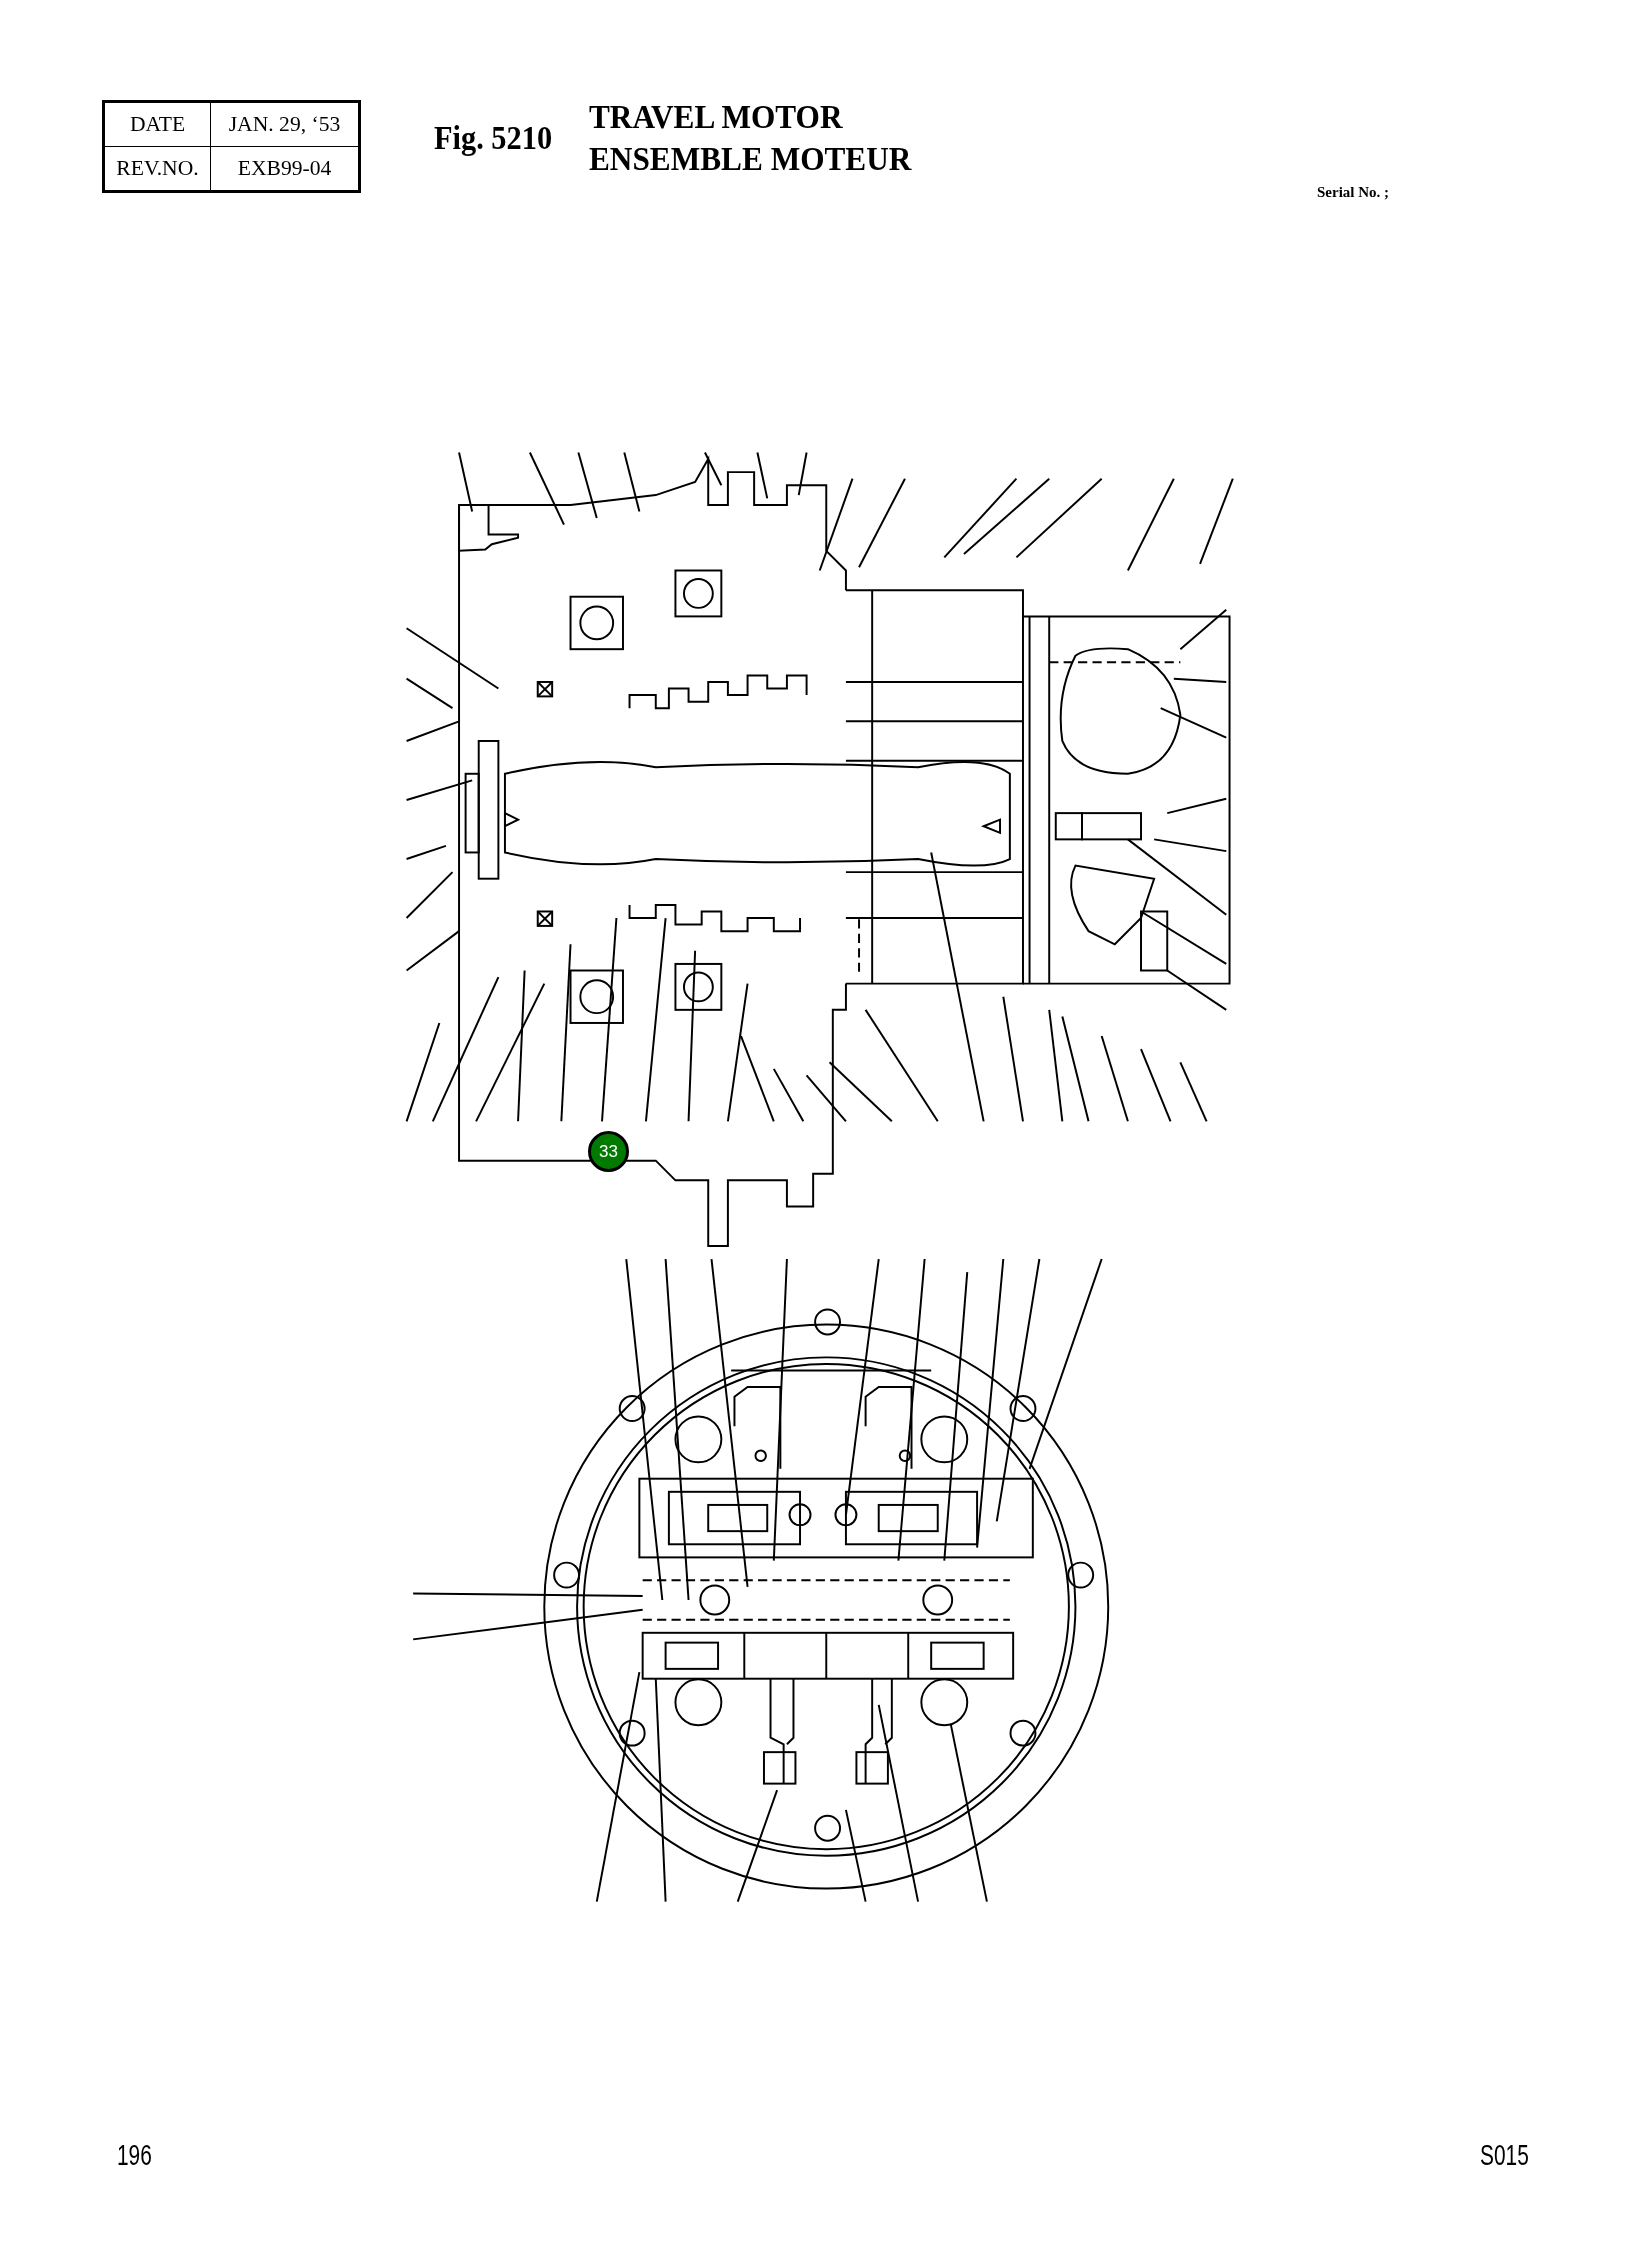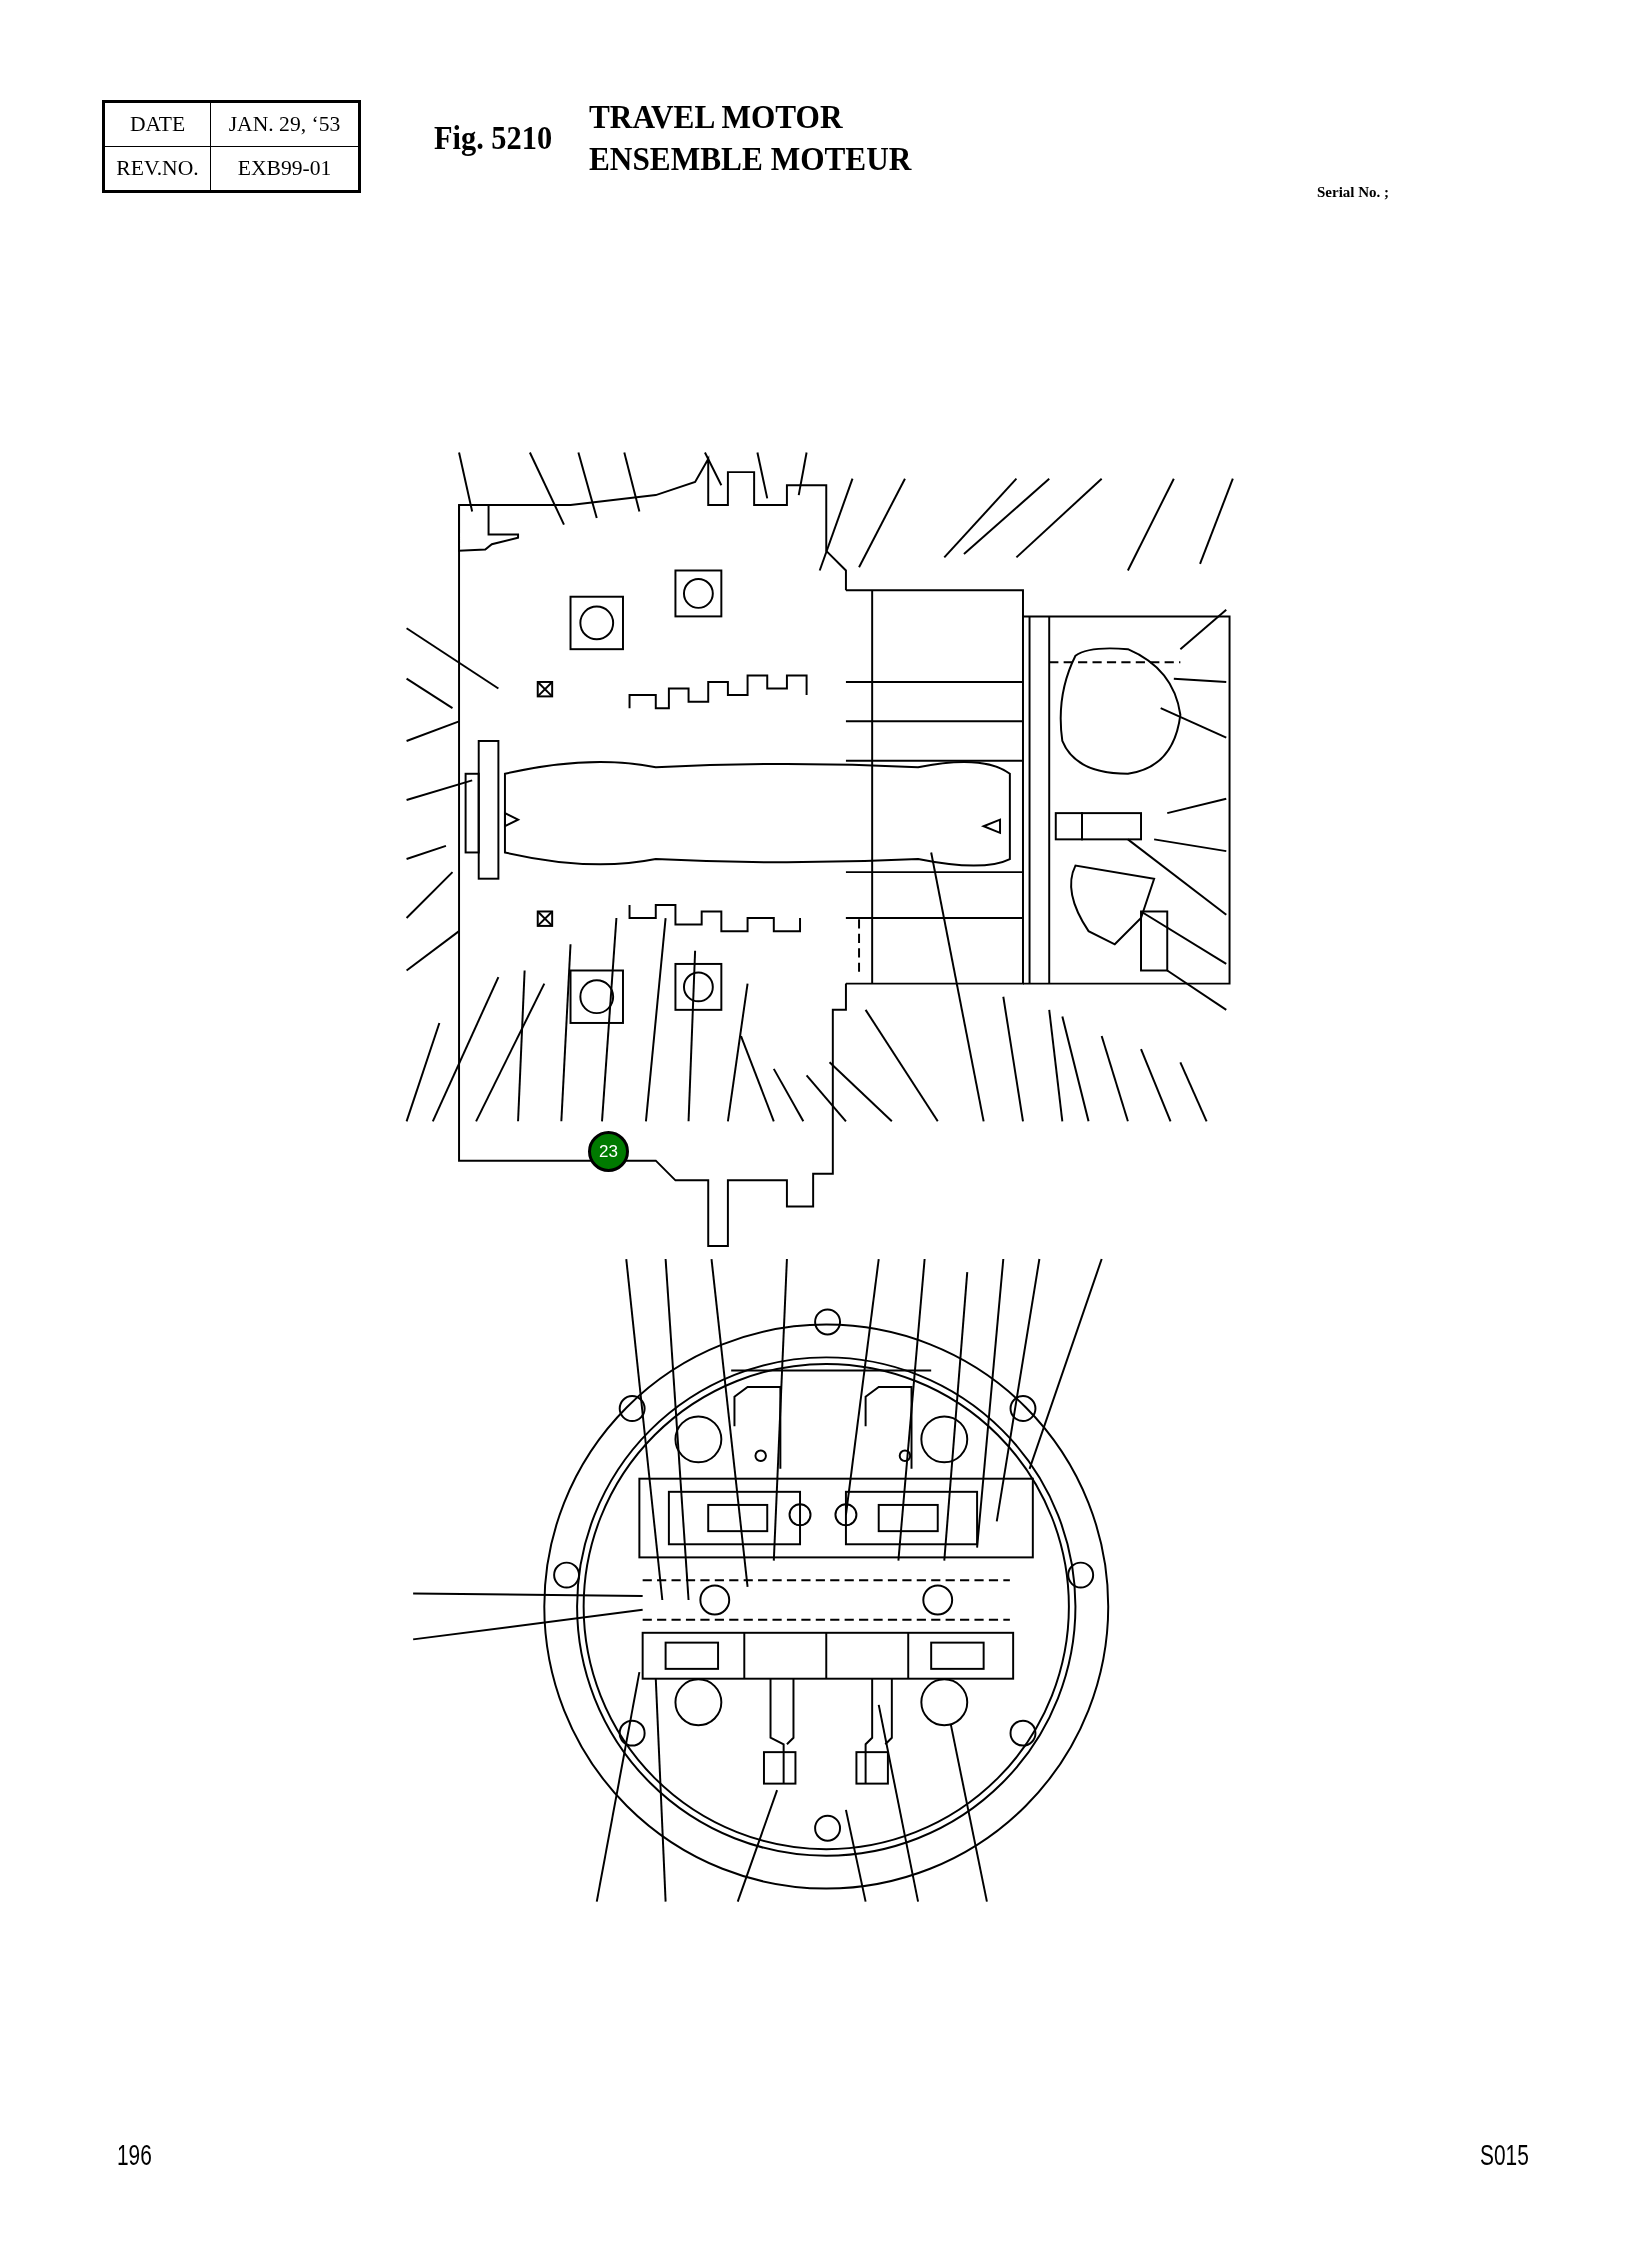--- a/index.html
+++ b/index.html
@@ -21,21 +21,21 @@
 <body>
 
 <table class="rev-table">
   <tbody>
       <tr>
     <td class="k">DATE</td>
     <td class="v">JAN. 29, ‘53</td>
   </tr>
   <tr>
     <td class="k">REV.NO.</td>
-    <td class="v">EXB99-01</td>
+    <td class="v">EXB99-04</td>
   </tr>
 </tbody>
   </table>
 
 <div class="fig-no">Fig. 5210</div>
 <div class="title1">TRAVEL MOTOR</div>
 <div class="title2">ENSEMBLE MOTEUR</div>
 <div class="serial">Serial No. ;</div>
 
 <svg class="drawing" width="1644" height="2261" viewBox="0 0 2507 3448">
@@ -215,17 +215,17 @@
 
     <path d="M1175 2560 L1175 2650 L1195 2660 L1195 2720"></path>
     <path d="M1210 2560 L1210 2650 L1200 2660"></path>
     <path d="M1330 2560 L1330 2650 L1320 2660 L1320 2720"></path>
     <path d="M1360 2560 L1360 2650 L1350 2660"></path>
     <rect x="1165" y="2672" width="48" height="48"></rect>
     <rect x="1306" y="2672" width="48" height="48"></rect>
   </g>
 </svg>
 
-<div class="badge">23</div>
+<div class="badge">33</div>
 
 <div class="page-no">196</div>
 <div class="code">S015</div>
 
 
 </body></html>

